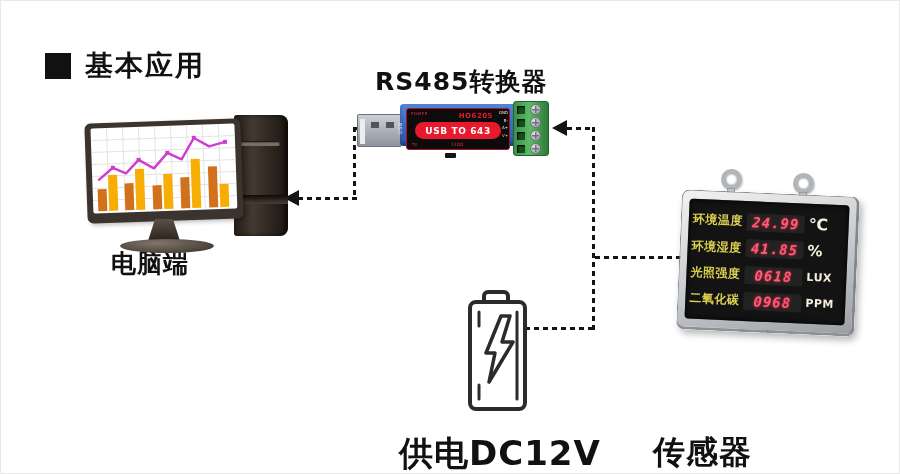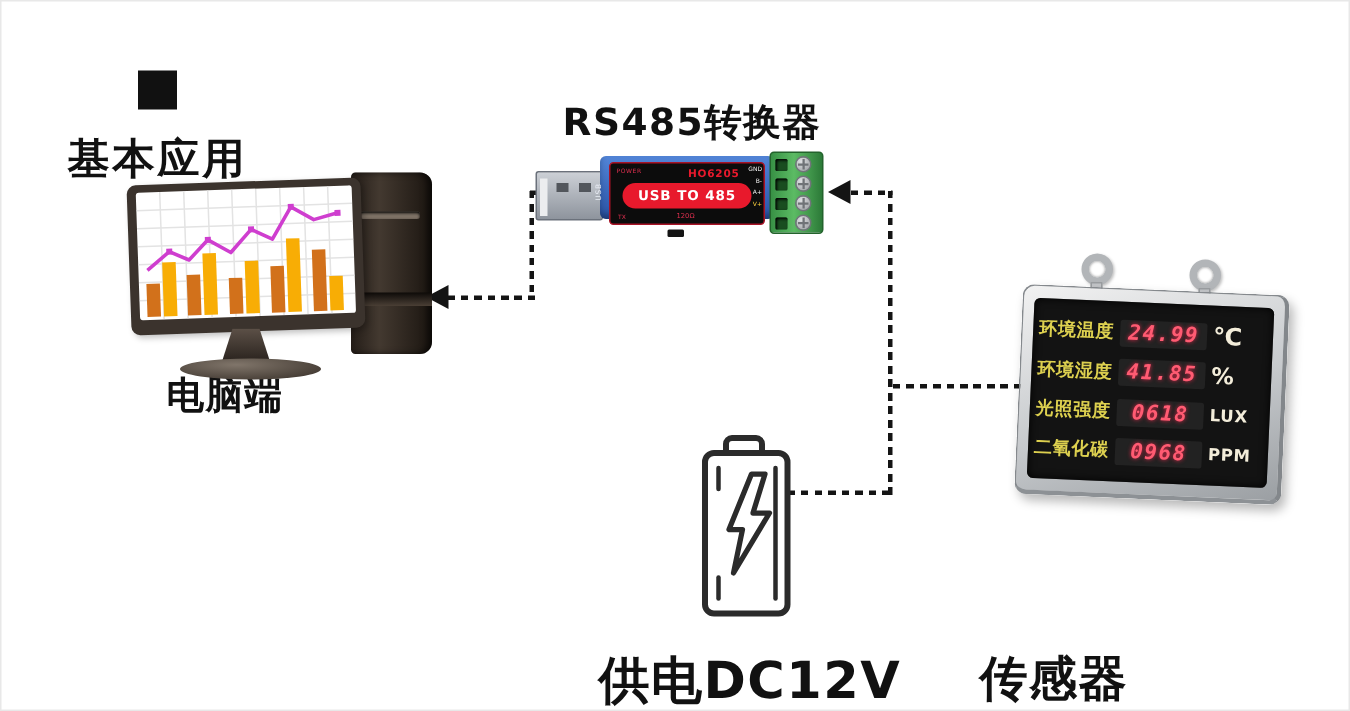--- a/index.html
+++ b/index.html
@@ -1,21 +1,21 @@
 <!DOCTYPE html>
 <html><head>
 <meta charset="utf-8">
 <style>
   * { margin:0; padding:0; box-sizing:border-box; }
   html,body { background:#fff; }
   body { font-family:"DejaVu Sans","Liberation Sans",sans-serif; }
   .canvas { position:relative; width:900px; height:474px; background:#fff; overflow:hidden; border:1px solid #e8e8e8; }
 
   
-  .title-wrap { position:absolute; left:44px; top:46px; display:flex; align-items:center; gap:14px;flex-direction:column; }
+  .title-wrap { position:absolute; left:44px; top:46px; display:flex; align-items:center; gap:14px; }
   .title-square { width:26px; height:26px; background:#111; }
   .title-text { font-size:28px; font-weight:600; color:#111; letter-spacing:2px; }
   .lbl { position:absolute; color:#111; font-weight:600; letter-spacing:1px; }
   .lbl-converter { left:374px; top:64px; font-size:25px; }
   .lbl-computer  { left:110px; top:246px; font-size:25px;font-family:Liberation Mono, monospace; }
   .lbl-power     { left:398px; top:430px; font-size:34px; }
   .lbl-sensor    { left:652px; top:430px; font-size:32px; }
 
   
   .dot-h { position:absolute; height:3px; background:repeating-linear-gradient(90deg,#141414 0 5px,transparent 5px 9px); }
@@ -172,21 +172,21 @@
     <div class="usb-plug">
       <div class="mouth"></div>
       <div class="hole h1"></div>
       <div class="hole h2"></div>
     </div>
     <div class="conv-body">
       <span class="conv-usb-side">USB</span>
       <div class="conv-label">
         <span class="conv-power">POWER</span>
         <span class="conv-model">HO6205</span>
-        <div class="conv-oval">USB TO 485</div>
+        <div class="conv-oval">USB TO 643</div>
         <span class="conv-tx">TX</span>
         <span class="conv-res">120Ω</span>
         <div class="conv-pins">
           <span>GND</span>
           <span>B-</span>
           <span>A+</span>
           <span>V+</span>
         </div>
       </div>
     </div>

